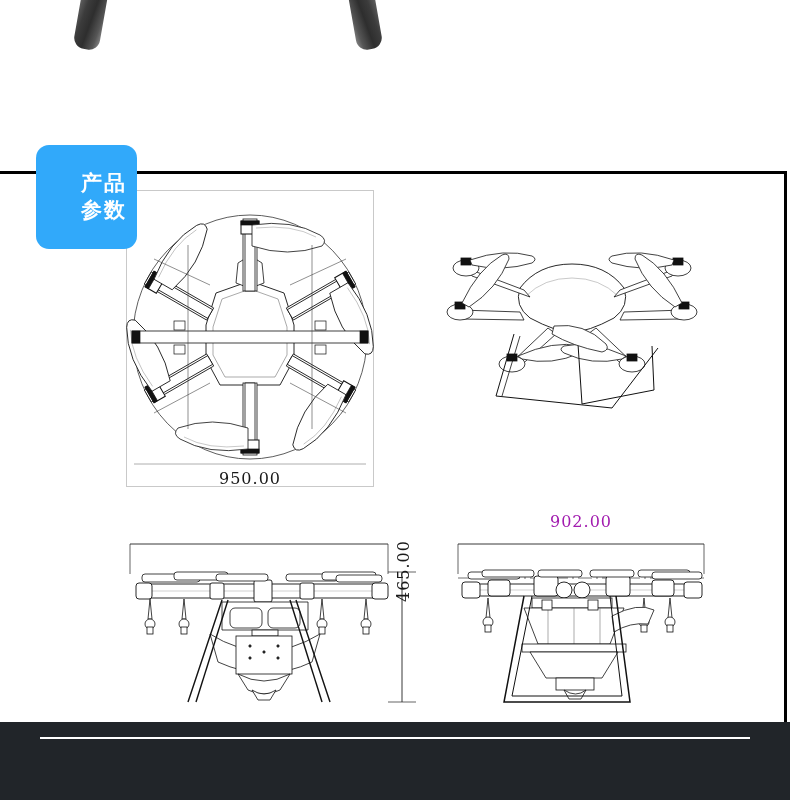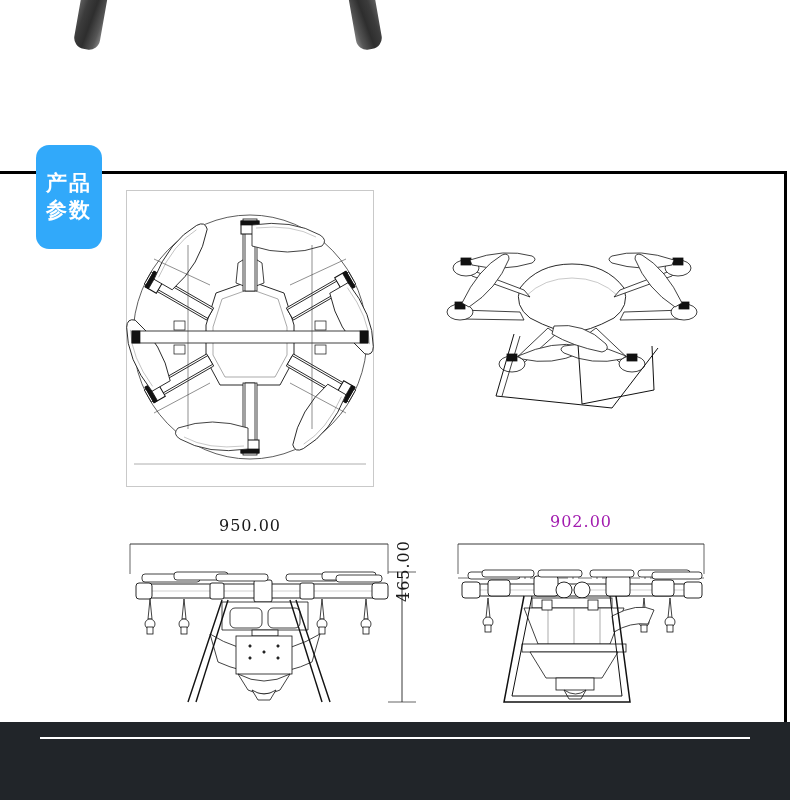--- a/index.html
+++ b/index.html
@@ -19,21 +19,21 @@
     background:linear-gradient(100deg,#9b9b9b 0%,#6d6d6d 18%,#3c3c3c 42%,#2e2e2e 62%,#565656 85%,#8d8d8d 100%);}
   .leg.r{left:348px;transform:rotate(-10deg);
     background:linear-gradient(80deg,#8d8d8d 0%,#565656 15%,#2e2e2e 38%,#3c3c3c 58%,#6d6d6d 82%,#9b9b9b 100%);}
 
   
   .section-rule{position:absolute;left:0;top:171px;width:784px;height:3px;background:#000;}
   .badge{
     position:absolute;left:36px;top:145px;width:66px;height:104px;
     border-radius:13px;background:#31a9fa;
     display:flex;flex-direction:column;align-items:center;justify-content:center;
-    color:#fff;z-index:6;
+    color:#fff;z-index:6;padding-left:35px;
   }
   .badge span{
     font-family:"DejaVu Sans","Liberation Sans",sans-serif;
     font-size:21px;font-weight:700;line-height:1.28;letter-spacing:2px;
   }
 
   
   .right-border{position:absolute;left:784px;top:171px;width:3px;height:551px;background:#000;}
 
   
@@ -108,21 +108,21 @@
           <line x1="62" y1="-92" x2="62" y2="92" stroke="#444" stroke-width="0.6"></line>
           <line x1="-40" y1="-52" x2="-96" y2="-78" stroke="#444" stroke-width="0.6"></line>
           <line x1="40" y1="-52" x2="96" y2="-78" stroke="#444" stroke-width="0.6"></line>
           <line x1="-40" y1="46" x2="-96" y2="76" stroke="#444" stroke-width="0.6"></line>
           <line x1="40" y1="46" x2="96" y2="76" stroke="#444" stroke-width="0.6"></line>
         </g>
 
         <line x1="8" y1="274" x2="240" y2="274" stroke="#9a9a9a" stroke-width="0.8"></line>
       </svg>
       <div style="position:absolute;left:0;top:279px;width:248px;text-align:center;
-                  font-family:'DejaVu Serif','Liberation Serif',serif;font-size:16px;color:#1a1a1a;letter-spacing:1px;margin-top:47px;">950.00</div>
+                  font-family:'DejaVu Serif','Liberation Serif',serif;font-size:16px;color:#1a1a1a;letter-spacing:1px;">950.00</div>
     </div>
 
     <div class="view" style="left:432px;top:28px;">
       <svg width="280" height="220" viewBox="0 0 280 220" fill="none" stroke="#111" stroke-width="0.7">
         <g transform="translate(140,100)">
 
           <path d="M -52 -16 q 18 -24 52 -24 q 34 0 52 24 q 6 18 -10 30 q -26 14 -42 14 q -16 0 -42 -14 q -16 -12 -10 -30 Z" fill="#fff" stroke="#111" stroke-width="0.9"></path>
           <path d="M -46 -8 q 18 -18 46 -18 q 28 0 46 18" fill="none" stroke="#777" stroke-width="0.4"></path>
 
           <g stroke="#111" stroke-width="0.8" fill="#fff">

